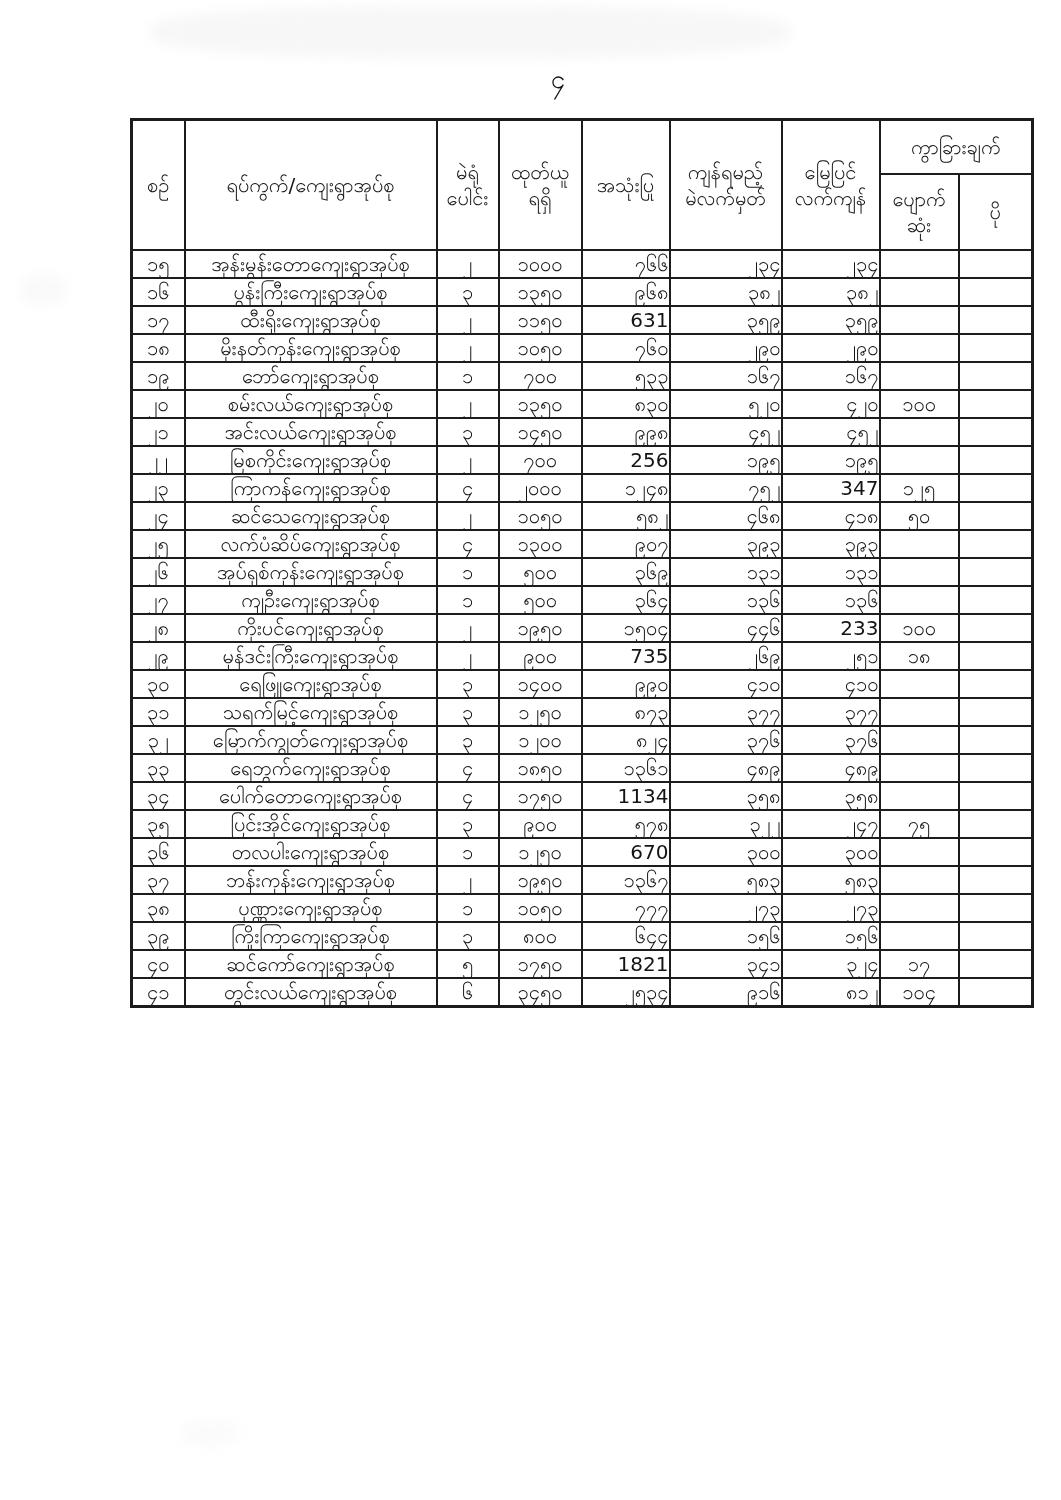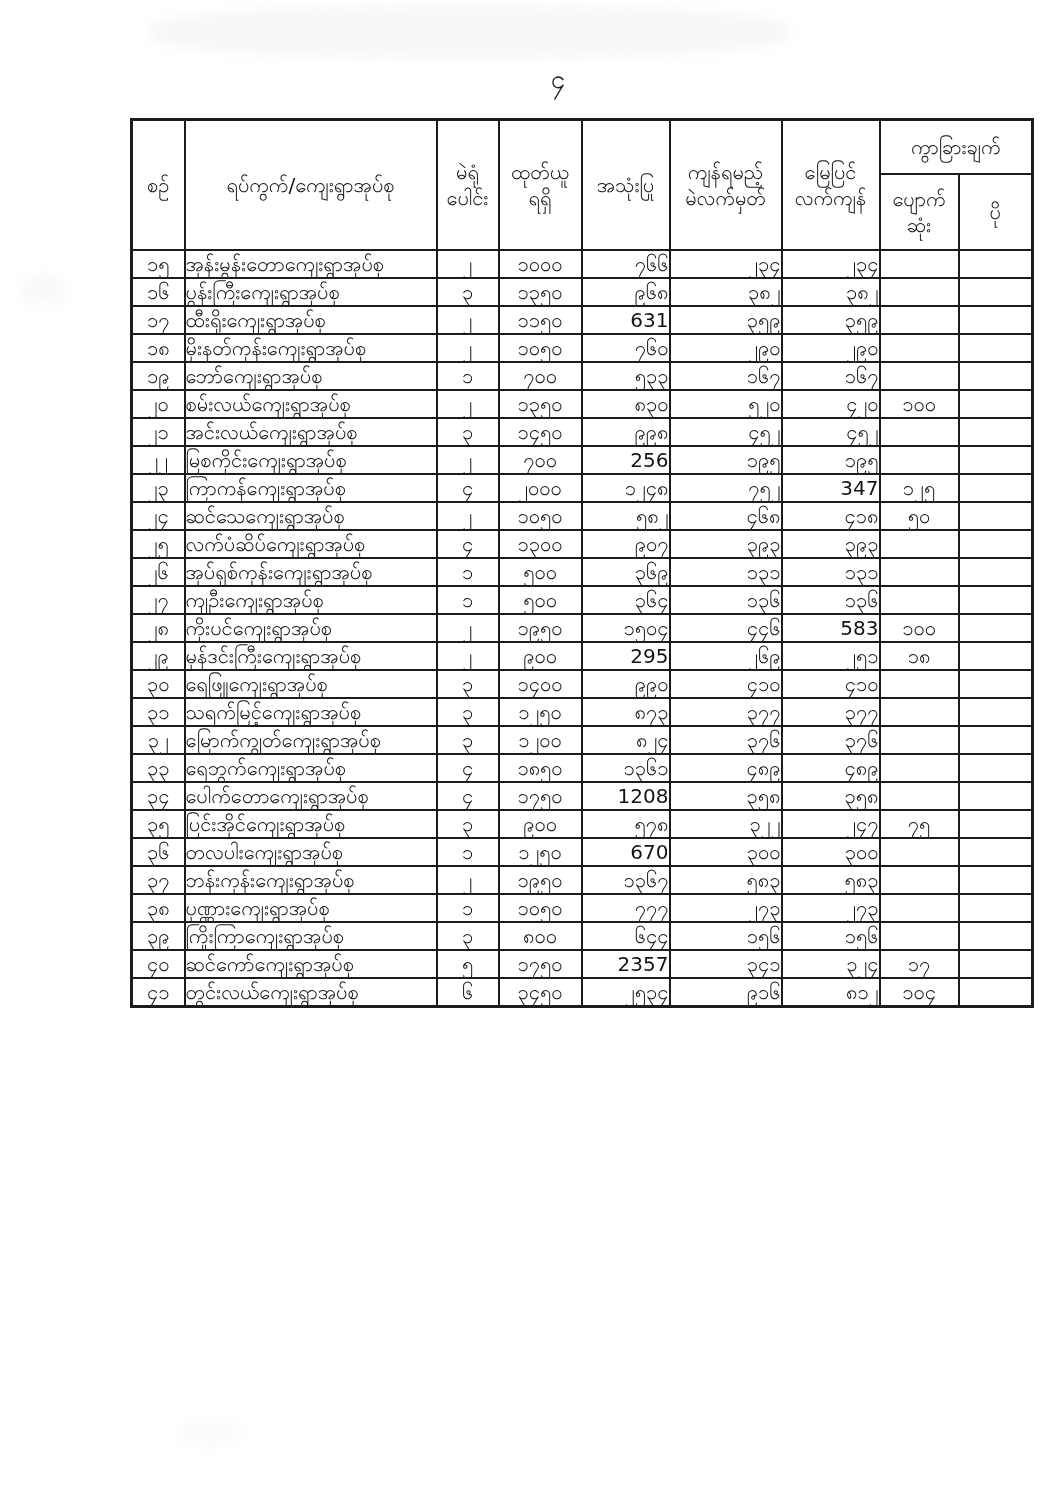--- a/index.html
+++ b/index.html
@@ -58,21 +58,21 @@
     font-weight: normal;
     text-align: center;
     vertical-align: middle;
     white-space: pre-line;
     padding: 2px 2px;
   }
   thead tr.group-row th { height: 48px; text-align: center; }
   thead tr.sub-row   th { height: 70px; }
   tbody tr { height: 26px; }
   tbody td { vertical-align: middle; }
-  td.l { text-align: left;  padding-left: 10px; }
+  td.l { text-align: center;  padding-left: 10px; }
   td.c { text-align: center; }
   td.r { text-align: right; padding-right: 8px; }
 </style>
 </head>
 <body>
 
 <div class="scan-noise noise-a"></div>
 <div class="scan-noise noise-b"></div>
 <div class="scan-noise noise-c"></div>
 
@@ -255,30 +255,30 @@
     <td class="c"></td>
     <td class="c"></td>
   </tr>
       <tr>
     <td class="c">၂၈</td>
     <td class="l">ကိုးပင်ကျေးရွာအုပ်စု</td>
     <td class="c">၂</td>
     <td class="c">၁၉၅၀</td>
     <td class="r">၁၅၀၄</td>
     <td class="r">၄၄၆</td>
-    <td class="r">583</td>
+    <td class="r">233</td>
     <td class="c">၁၀၀</td>
     <td class="c"></td>
   </tr>
       <tr>
     <td class="c">၂၉</td>
     <td class="l">မှန်ဒင်းကြီးကျေးရွာအုပ်စု</td>
     <td class="c">၂</td>
     <td class="c">၉၀၀</td>
-    <td class="r">295</td>
+    <td class="r">735</td>
     <td class="r">၂၆၉</td>
     <td class="r">၂၅၁</td>
     <td class="c">၁၈</td>
     <td class="c"></td>
   </tr>
       <tr>
     <td class="c">၃၀</td>
     <td class="l">ရေဖြူကျေးရွာအုပ်စု</td>
     <td class="c">၃</td>
     <td class="c">၁၄၀၀</td>
@@ -319,21 +319,21 @@
     <td class="r">၄၈၉</td>
     <td class="r">၄၈၉</td>
     <td class="c"></td>
     <td class="c"></td>
   </tr>
       <tr>
     <td class="c">၃၄</td>
     <td class="l">ပေါက်တောကျေးရွာအုပ်စု</td>
     <td class="c">၄</td>
     <td class="c">၁၇၅၀</td>
-    <td class="r">1208</td>
+    <td class="r">1134</td>
     <td class="r">၃၅၈</td>
     <td class="r">၃၅၈</td>
     <td class="c"></td>
     <td class="c"></td>
   </tr>
       <tr>
     <td class="c">၃၅</td>
     <td class="l">ပြင်းအိုင်ကျေးရွာအုပ်စု</td>
     <td class="c">၃</td>
     <td class="c">၉၀၀</td>
@@ -385,21 +385,21 @@
     <td class="r">၁၅၆</td>
     <td class="r">၁၅၆</td>
     <td class="c"></td>
     <td class="c"></td>
   </tr>
       <tr>
     <td class="c">၄၀</td>
     <td class="l">ဆင်ကော်ကျေးရွာအုပ်စု</td>
     <td class="c">၅</td>
     <td class="c">၁၇၅၀</td>
-    <td class="r">2357</td>
+    <td class="r">1821</td>
     <td class="r">၃၄၁</td>
     <td class="r">၃၂၄</td>
     <td class="c">၁၇</td>
     <td class="c"></td>
   </tr>
       <tr>
     <td class="c">၄၁</td>
     <td class="l">တွင်းလယ်ကျေးရွာအုပ်စု</td>
     <td class="c">၆</td>
     <td class="c">၃၄၅၀</td>

